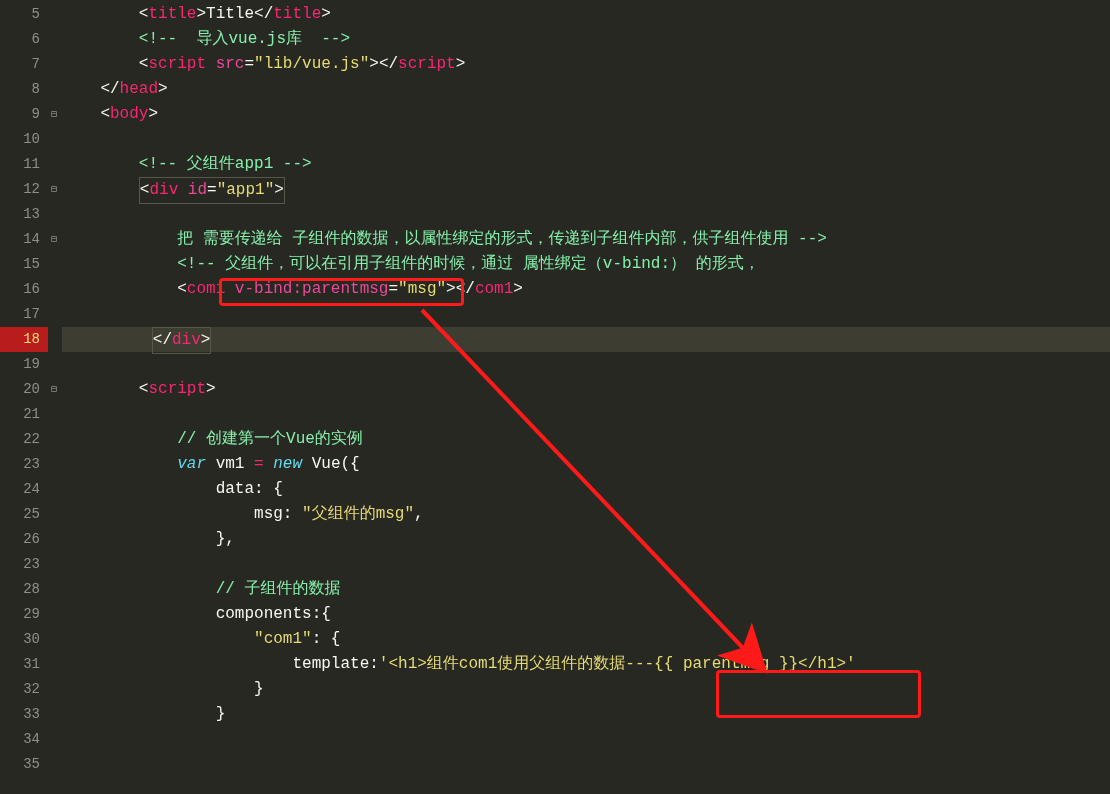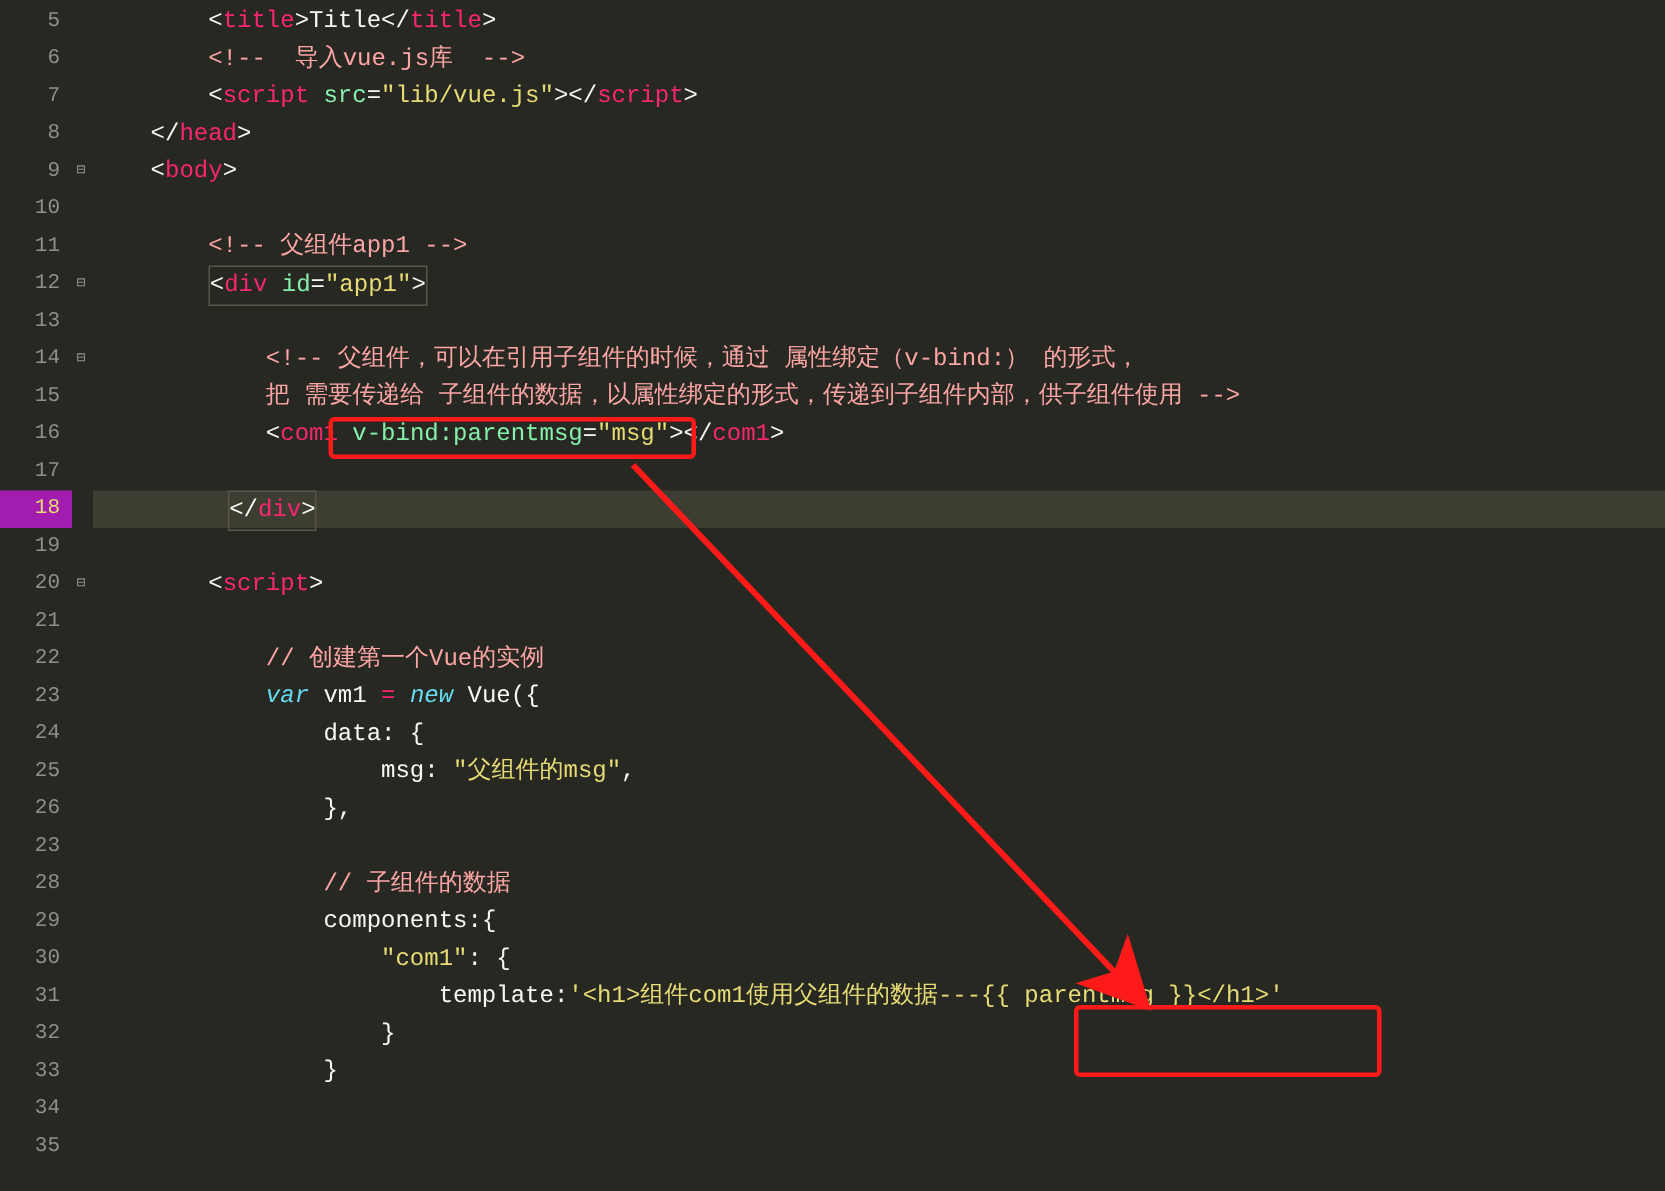--- a/index.html
+++ b/index.html
@@ -5,26 +5,26 @@
   * { margin:0; padding:0; box-sizing:border-box; }
   html,body { width:1110px; height:794px; background:#272822; font-family:Consolas,"Courier New",monospace; font-size:16px; overflow:hidden; }
   .editor { display:flex; height:100%; position:relative; }
   .gutter { width:48px; background:#272822; color:#8f908a; text-align:right; padding-top:2px; user-select:none; }
   .gutter .ln { height:25px; line-height:25px; padding-right:8px; font-size:14px; position:relative; }
   .fold { position:absolute; right:-12px; top:0; width:12px; height:25px; color:#8f908a; font-size:10px; line-height:25px; text-align:center; }
   .fold-col { width:14px; background:#272822; }
   .code { flex:1; padding-top:2px; position:relative; }
   .line { height:25px; line-height:25px; white-space:pre; color:#f8f8f2; position:relative; }
   .line.current { background:#3e3d32;padding-left:13px; }
-  .current-gutter { background:#a21caf; color:#e6db74 !important; }
+  .current-gutter { background:#b91c1c; color:#e6db74 !important; }
   .t-bracket { color:#f8f8f2; }
   .t-tag { color:#f92672; }
-  .t-attr { color:#86efac; }
+  .t-attr { color:#ec4899; }
   .t-str { color:#e6db74; }
-  .t-comment { color:#fca5a5; }
+  .t-comment { color:#86efac; }
   .t-kw { color:#66d9ef; font-style:italic;text-align:right; }
   .t-kw2 { color:#f92672; }
   .t-punc { color:#f8f8f2; }
   .box-frame { border:1px solid #575648; display:inline-block; }
 
   .red-box { position:absolute; border:3px solid #ff1a1a; border-radius:4px; pointer-events:none; z-index:5; }
   svg.arrow { position:absolute; pointer-events:none; z-index:4; top:0; left:0; }
 </style>
 </head>
 <body>
@@ -68,22 +68,22 @@
 
     <div class="line">        <span class="t-bracket">&lt;</span><span class="t-tag">title</span><span class="t-bracket">&gt;</span><span>Title</span><span class="t-bracket">&lt;/</span><span class="t-tag">title</span><span class="t-bracket">&gt;</span></div>
     <div class="line">        <span class="t-comment">&lt;!--  导入vue.js库  --&gt;</span></div>
     <div class="line">        <span class="t-bracket">&lt;</span><span class="t-tag">script </span><span class="t-attr">src</span><span class="t-punc">=</span><span class="t-str">"lib/vue.js"</span><span class="t-bracket">&gt;&lt;</span><span class="t-bracket">/</span><span class="t-tag">script</span><span class="t-bracket">&gt;</span></div>
     <div class="line">    <span class="t-bracket">&lt;/</span><span class="t-tag">head</span><span class="t-bracket">&gt;</span></div>
     <div class="line">    <span class="t-bracket">&lt;</span><span class="t-tag">body</span><span class="t-bracket">&gt;</span></div>
     <div class="line"></div>
     <div class="line">        <span class="t-comment">&lt;!-- 父组件app1 --&gt;</span></div>
     <div class="line">        <span class="box-frame"><span class="t-bracket">&lt;</span><span class="t-tag">div </span><span class="t-attr">id</span><span class="t-punc">=</span><span class="t-str">"app1"</span><span class="t-bracket">&gt;</span></span></div>
     <div class="line"></div>
+    <div class="line">            <span class="t-comment">把 需要传递给 子组件的数据，以属性绑定的形式，传递到子组件内部，供子组件使用 --&gt;</span></div>
     <div class="line">            <span class="t-comment">&lt;!-- 父组件，可以在引用子组件的时候，通过 属性绑定（v-bind:） 的形式，</span></div>
-    <div class="line">            <span class="t-comment">把 需要传递给 子组件的数据，以属性绑定的形式，传递到子组件内部，供子组件使用 --&gt;</span></div>
     <div class="line">            <span class="t-bracket">&lt;</span><span class="t-tag">com1 </span><span class="t-attr">v-bind:parentmsg</span><span class="t-punc">=</span><span class="t-str">"msg"</span><span class="t-bracket">&gt;&lt;/</span><span class="t-tag">com1</span><span class="t-bracket">&gt;</span></div>
     <div class="line"></div>
     <div class="line current">        <span class="box-frame"><span class="t-bracket">&lt;/</span><span class="t-tag">div</span><span class="t-bracket">&gt;</span></span></div>
     <div class="line"></div>
     <div class="line">        <span class="t-bracket">&lt;</span><span class="t-tag">script</span><span class="t-bracket">&gt;</span></div>
     <div class="line"></div>
     <div class="line">            <span class="t-comment">// 创建第一个Vue的实例</span></div>
     <div class="line">            <span class="t-kw">var</span><span> vm1 </span><span class="t-kw2">=</span><span> </span><span class="t-kw">new</span><span> Vue</span><span class="t-punc">({</span></div>
     <div class="line">                <span>data: </span><span>{</span></div>
     <div class="line">                    <span>msg: </span><span class="t-str">"父组件的msg"</span><span>,</span></div>

